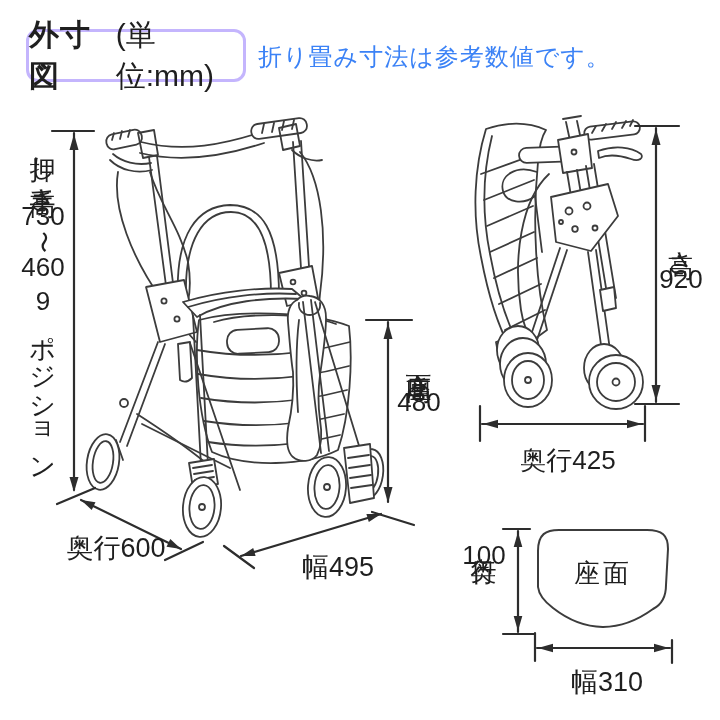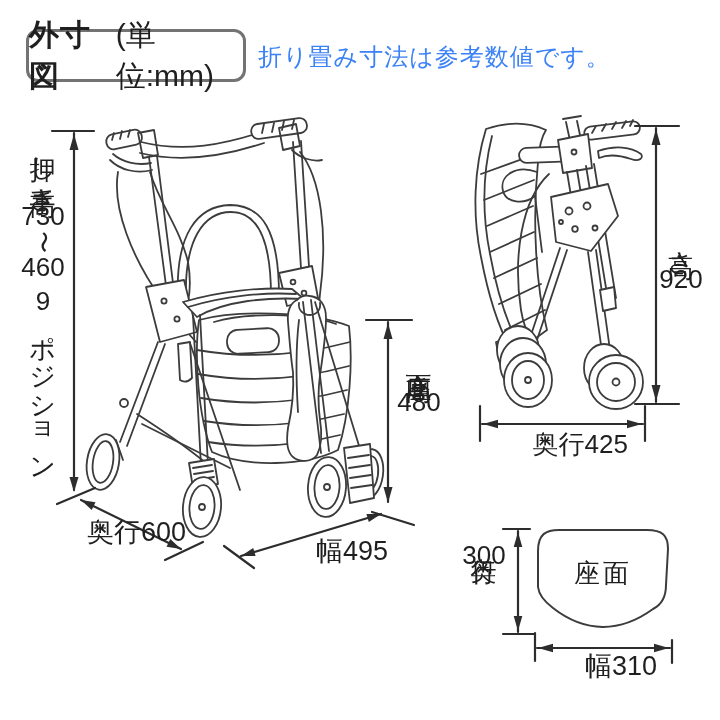--- a/index.html
+++ b/index.html
@@ -1,30 +1,30 @@
 <!DOCTYPE html>
 <html><head>
 <meta charset="utf-8">
 <style>
   html,body{margin:0;padding:0;background:#fff;}
   .canvas{position:relative;width:720px;height:720px;background:#ffffff;overflow:hidden;
           font-family:"Liberation Sans","DejaVu Sans",sans-serif;color:#1f1f1f;}
   svg.art{position:absolute;left:0;top:0;}
   .label{position:absolute;white-space:nowrap;color:#3b82f6;}
-  .title-box{position:absolute;left:26px;top:29px;width:214px;height:47px;border:3px solid #737373;
+  .title-box{position:absolute;left:26px;top:29px;width:214px;height:47px;border:3px solid #c4b5fd;
              border-radius:12px;display:flex;align-items:center;justify-content:flex-start;gap:1px;background:#fff;}
   .title-main{font-size:30px;font-weight:600;letter-spacing:1px;}
   .title-unit{font-size:30px;font-weight:500;}
   .note{left:258px;top:41px;font-size:24px;font-weight:500;letter-spacing:1px;}
   .vdim{position:absolute;display:flex;flex-direction:column;align-items:center;gap:2px;
         font-size:26px;line-height:1.04;text-align:center;}
   .vtxt{writing-mode:vertical-rl;text-orientation:upright;letter-spacing:1px;line-height:1;}
   .hnum{line-height:1.02;}
   .tilde{display:block;transform:rotate(90deg);font-size:22px;height:20px;line-height:20px;}
-  .hdim{position:absolute;font-size:27px;text-align:right;line-height:1;}
+  .hdim{position:absolute;font-size:27px;text-align:center;line-height:1;margin-top:16px;}
   .seat-label{position:absolute;font-size:26px;letter-spacing:3px;line-height:1;}
 </style>
 </head>
 <body>
 
 <div class="canvas">
 
   <svg class="art" width="720" height="720" viewBox="0 0 720 720">
 
     <g stroke="#3c3c3c" stroke-width="1.8" fill="none" stroke-linecap="round" stroke-linejoin="round">
@@ -241,20 +241,20 @@
 
   <div class="vdim" style="left:657px;top:232px;width:48px;">
     <span class="vtxt">高さ</span>
     <span class="hnum">920</span>
   </div>
 
   <div class="hdim" style="left:508px;top:431px;width:120px;font-size:26px;">奥行425</div>
 
   <div class="vdim" style="left:455px;top:538px;width:58px;">
     <span class="vtxt">奥行</span>
-    <span class="hnum">300</span>
+    <span class="hnum">100</span>
   </div>
 
   <div class="seat-label" style="left:574px;top:560px;">座面</div>
 
   <div class="hdim" style="left:557px;top:653px;width:100px;">幅310</div>
 
 </div>
 
 </body></html>

